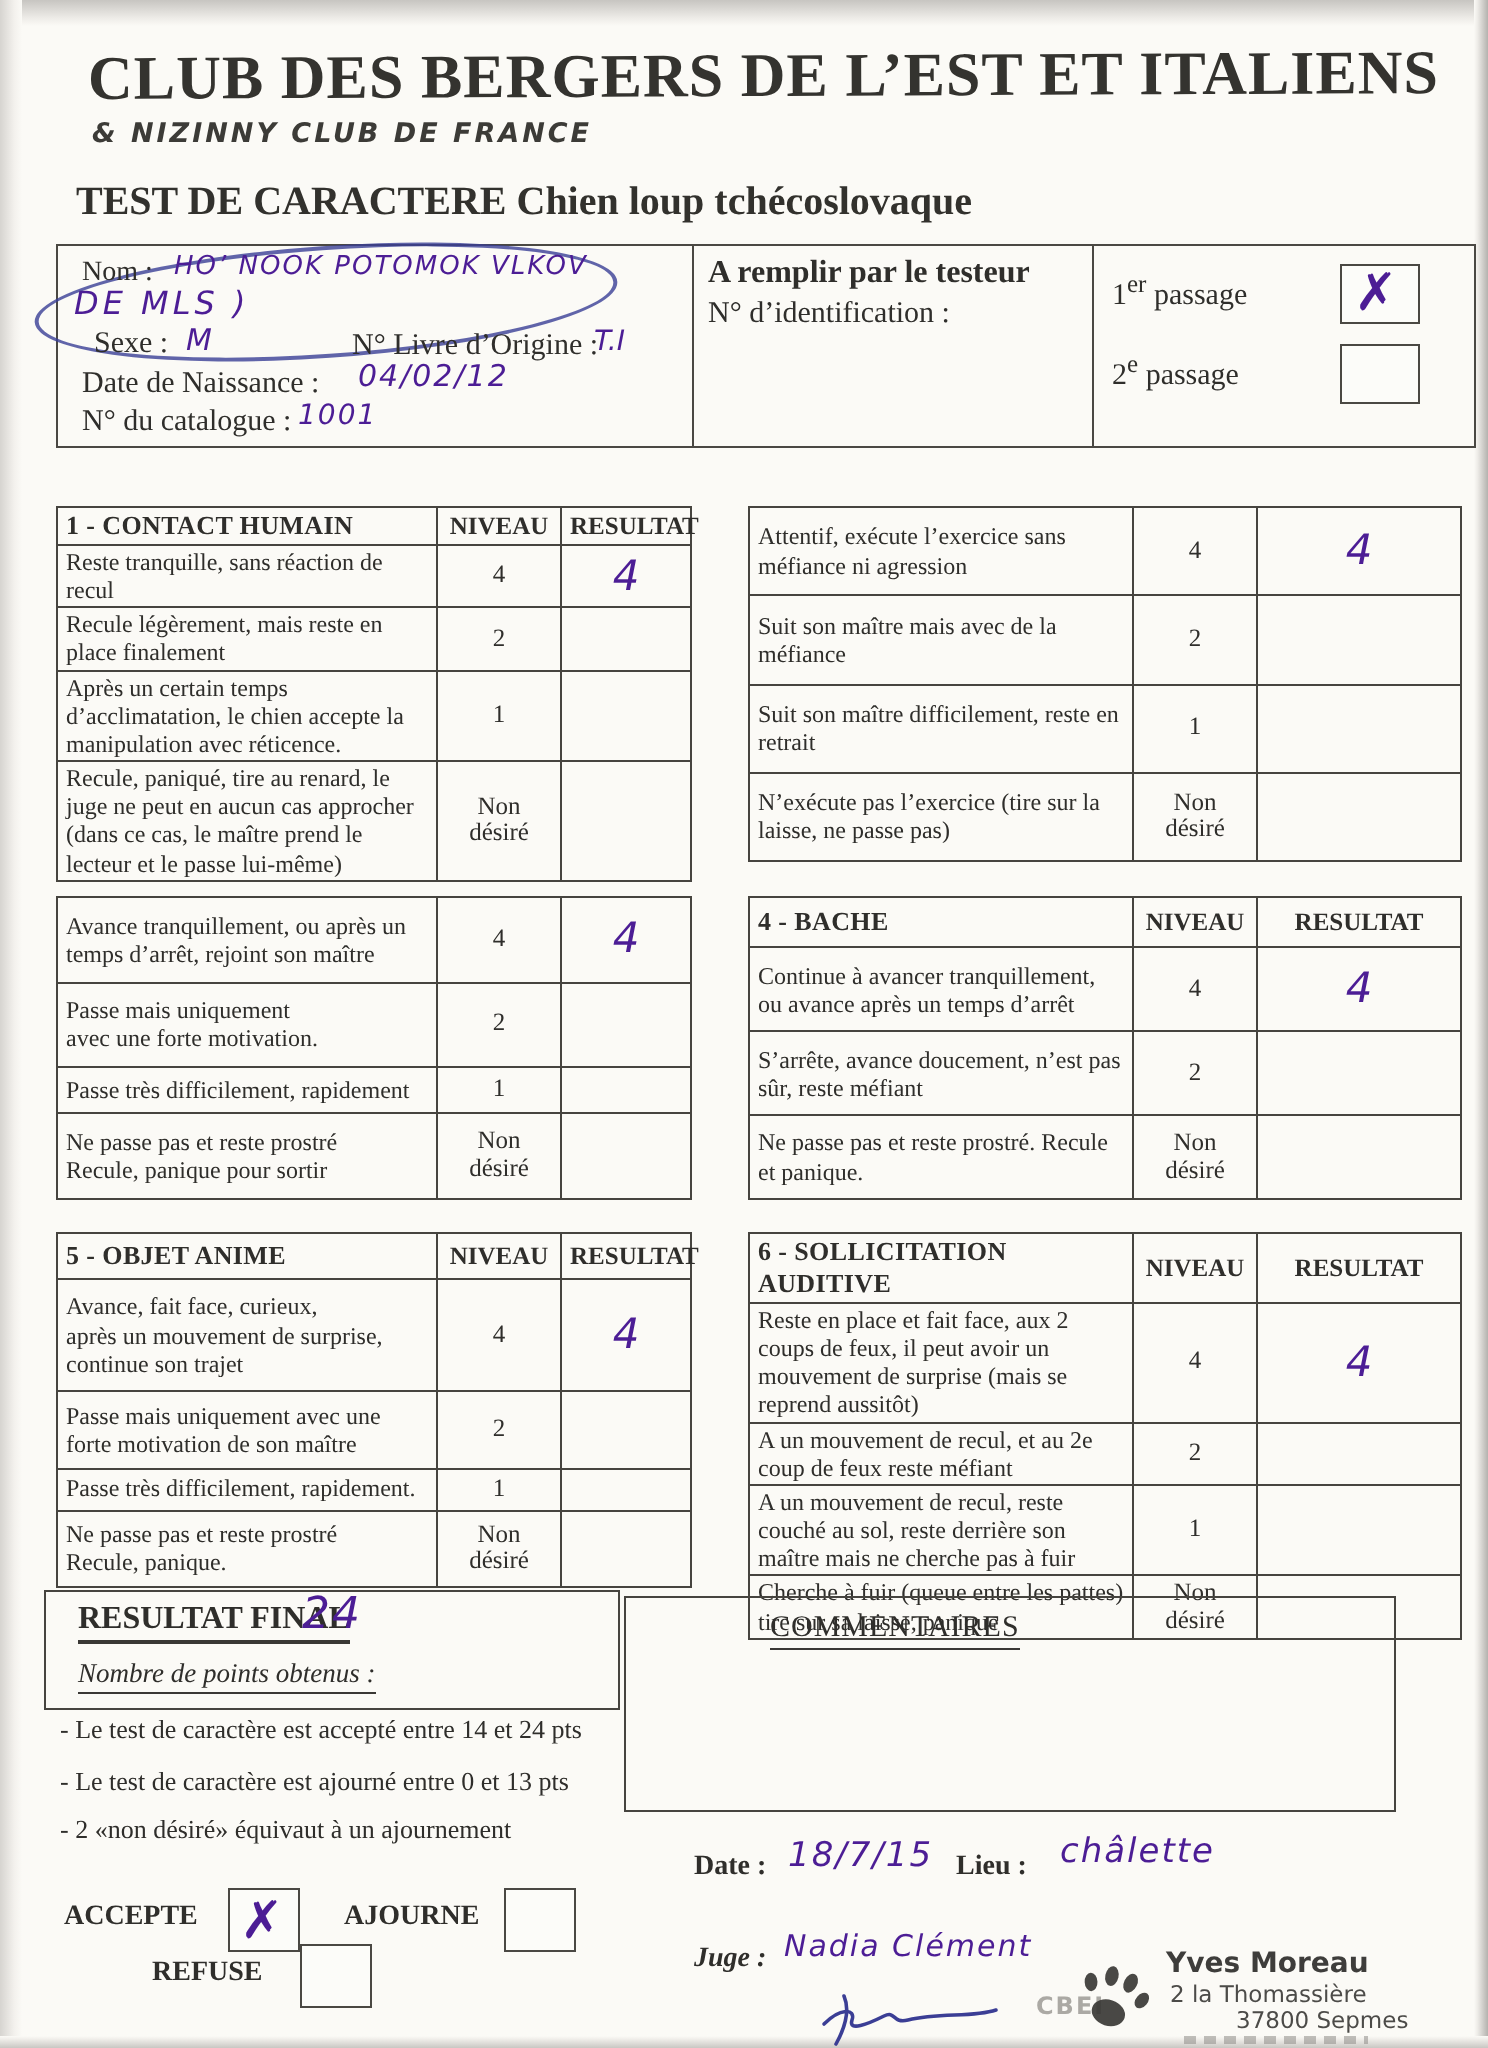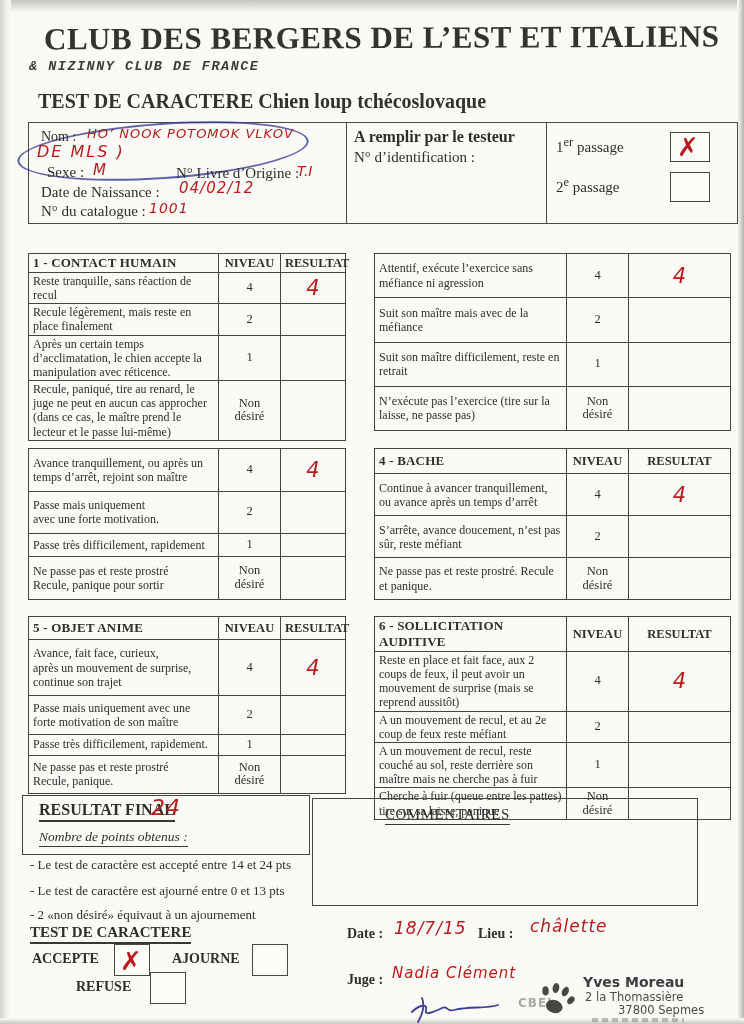--- a/index.html
+++ b/index.html
@@ -16,21 +16,21 @@
   .edge-right { position:absolute; right:0; top:0; width:7px; height:1024px;
                 background:linear-gradient(270deg,#b4b2ae,#eeece8 75%,#fbfaf6); }
   .edge-bottom{ position:absolute; left:0; bottom:0; width:744px; height:6px;
                 background:linear-gradient(0deg,#c9c7c3,#f3f1ed 80%,#fbfaf6); }
 
   .abs { position:absolute; }
   .printed { font-family:"Liberation Serif", serif; color:#2f2e2b; }
   .bold { font-weight:bold; }
   .hw {
     font-family:"DejaVu Sans", sans-serif; font-style:italic;
-    color:#b91c1c; line-height:1.05;
+    color:#4c1d95; line-height:1.05;
   }
   .underline { border-bottom:1.6px solid #3a3835; padding-bottom:1px; display:inline-block; }
 
   .club-title { font-size:31px; font-weight:bold; letter-spacing:.5px; color:#34332f;
                 transform:rotate(-.25deg); white-space:nowrap; }
   .club-sub   { font-family:"DejaVu Sans", sans-serif; font-style:italic; font-weight:bold;
                 font-size:13.5px; letter-spacing:1.5px; color:#3c3b37; }
   .form-title { font-size:20px; font-weight:bold; color:#32312d; white-space:nowrap; }
 
   .idbox { position:absolute; left:28px; top:122px; width:708px; height:100px;
@@ -72,21 +72,21 @@
 <body>
 
 <div id="page">
 
   <div class="edge-top"></div>
   <div class="edge-left"></div>
   <div class="edge-right"></div>
   <div class="edge-bottom"></div>
 
   <div class="abs club-title" style="left:44px; top:20px;">CLUB DES BERGERS DE L’EST ET ITALIENS</div>
-  <div class="abs club-sub" style="left:29px; top:59px;font-family:Liberation Mono, monospace;">&amp; NIZINNY CLUB DE FRANCE</div>
+  <div class="abs club-sub" style="left:46px; top:59px;">&amp; NIZINNY CLUB DE FRANCE</div>
   <div class="abs form-title" style="left:38px; top:90px;">TEST DE CARACTERE Chien loup tchécoslovaque</div>
 
   <div class="idbox">
     <div class="vdiv" style="left:317px;"></div>
     <div class="vdiv" style="left:517px;"></div>
 
     <div class="circle-mark" style="left:-12px; top:0px; width:288px; height:52px;"></div>
 
     <span class="abs printed lbl14" style="left:12px; top:6px;">Nom :</span>
     <span class="abs hw" style="left:58px; top:4px; font-size:13px; letter-spacing:1px; white-space:nowrap;">HO’ NOOK POTOMOK VLKOV</span>
@@ -323,41 +323,40 @@
 
   <div class="abs printed note" style="left:30px; top:857px;">- Le test de caractère est accepté entre 14 et 24 pts</div>
   <div class="abs printed note" style="left:30px; top:883px;">- Le test de caractère est ajourné entre 0 et 13 pts</div>
   <div class="abs printed note" style="left:30px; top:907px;">- 2 «non désiré» équivaut à un ajournement</div>
 
   <div class="commentbox">
     <span class="abs printed underline" style="left:72px; top:7px; font-size:15px; letter-spacing:.5px;">COMMENTAIRES</span>
     <span class="abs hw" style="left:16px; top:34px; font-size:14px;"></span>
   </div>
 
-  <span class="abs printed bold underline" style="left:30px; top:924px; font-size:15px; border-bottom-width:2px;">TEST DE CARACTERE</span>
 
   <span class="abs printed bold" style="left:32px; top:951px; font-size:14px;">ACCEPTE</span>
   <span class="cbox" style="left:114px; top:944px; width:34px; height:30px;"></span>
   <span class="mark hw" style="left:120px; top:948px;">✗</span>
 
   <span class="abs printed bold" style="left:172px; top:951px; font-size:14px;">AJOURNE</span>
   <span class="cbox" style="left:252px; top:944px; width:34px; height:30px;"></span>
   <span class="mark hw" style="left:258px; top:948px;"></span>
 
   <span class="abs printed bold" style="left:76px; top:979px; font-size:14px;">REFUSE</span>
   <span class="cbox" style="left:150px; top:972px; width:34px; height:30px;"></span>
   <span class="mark hw" style="left:156px; top:976px;"></span>
 
   <span class="abs printed bold" style="left:347px; top:926px; font-size:14px;">Date :</span>
   <span class="abs hw" style="left:394px; top:920px; font-size:17px; letter-spacing:1px;">18/7/15</span>
 
   <span class="abs printed bold" style="left:478px; top:926px; font-size:14px;">Lieu :</span>
   <span class="abs hw" style="left:530px; top:918px; font-size:17px; letter-spacing:1px;">châlette</span>
 
-  <span class="abs printed bold" style="left:347px; top:972px; font-size:14px;">Juge :</span>
+  <span class="abs printed bold" style="left:347px; top:972px; font-size:14px;font-style:italic;">Juge :</span>
   <span class="abs hw" style="left:392px; top:966px; font-size:15px; letter-spacing:1px;">Nadia Clément</span>
 
   <svg class="abs" style="left:392px; top:996px;" width="110" height="28" viewBox="0 0 110 28">
     <path d="M30,2 C33,9 31,17 26,26" stroke="#3b3e95" stroke-width="1.8" fill="none" stroke-linecap="round"></path>
     <path d="M20,16 C28,8 36,8 34,14 C32,20 42,16 50,12 C56,9 54,16 62,14 C78,10 94,13 106,9" stroke="#3b3e95" stroke-width="1.8" fill="none" stroke-linecap="round"></path>
   </svg>
 
   <span class="abs stamp-org" style="left:518px; top:996px;">CBEI</span>
   <svg class="abs" style="left:536px; top:982px;" width="42" height="38" viewBox="0 0 42 38">
     <g fill="#3a3936" transform="rotate(18 21 19)" opacity="0.92">

